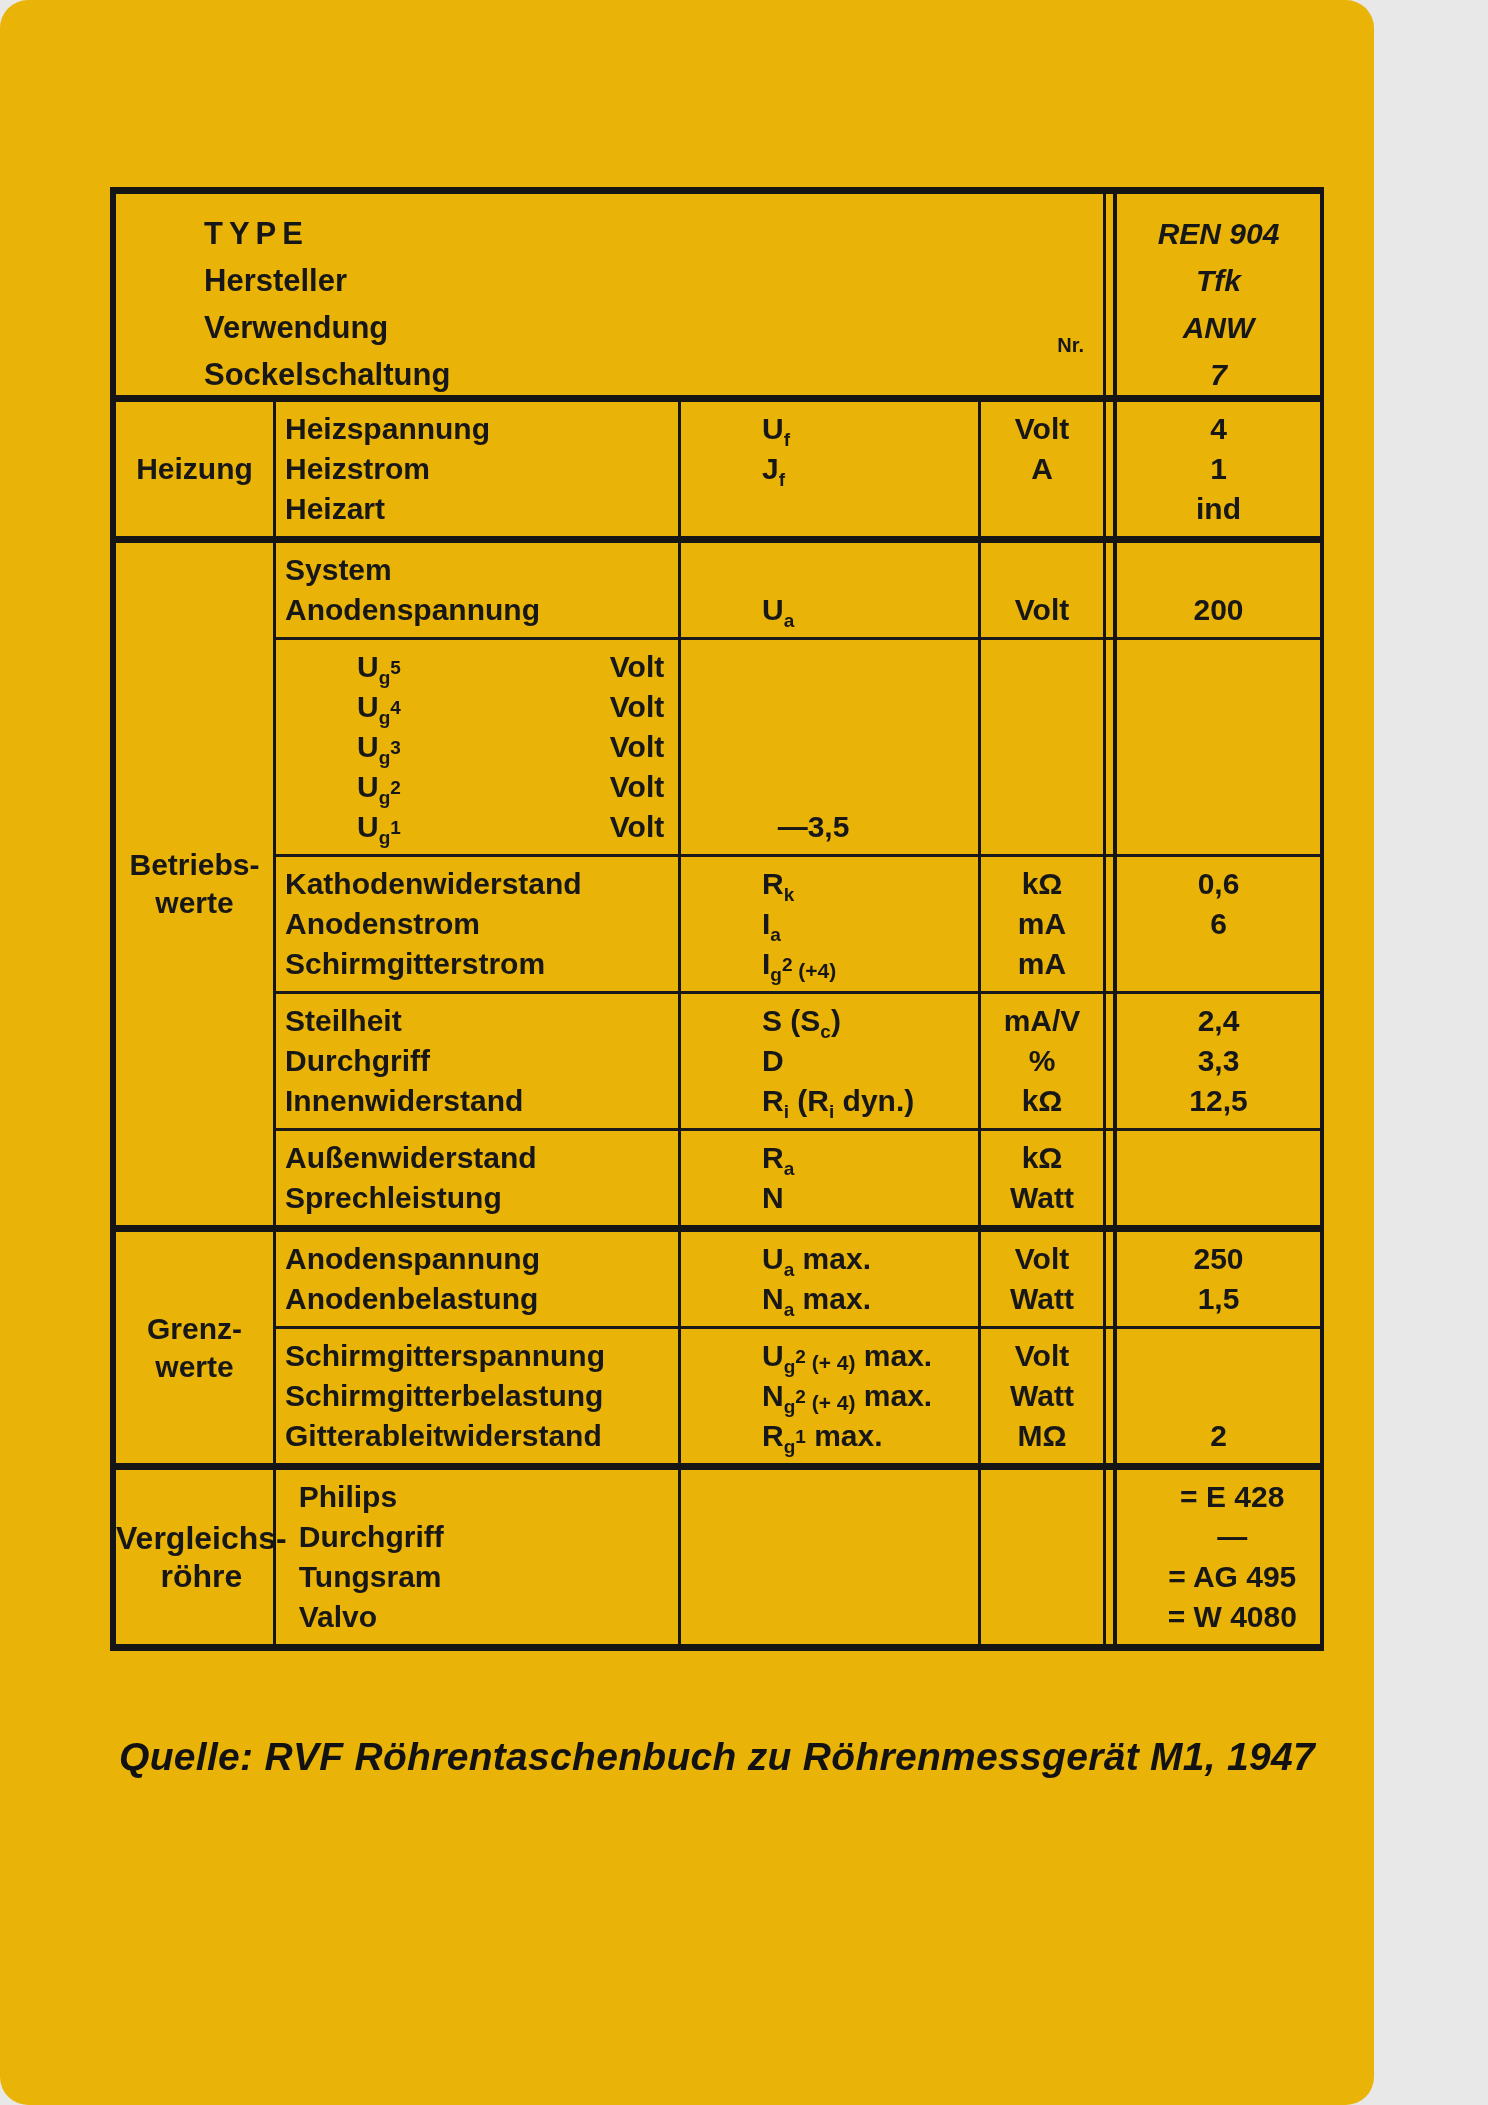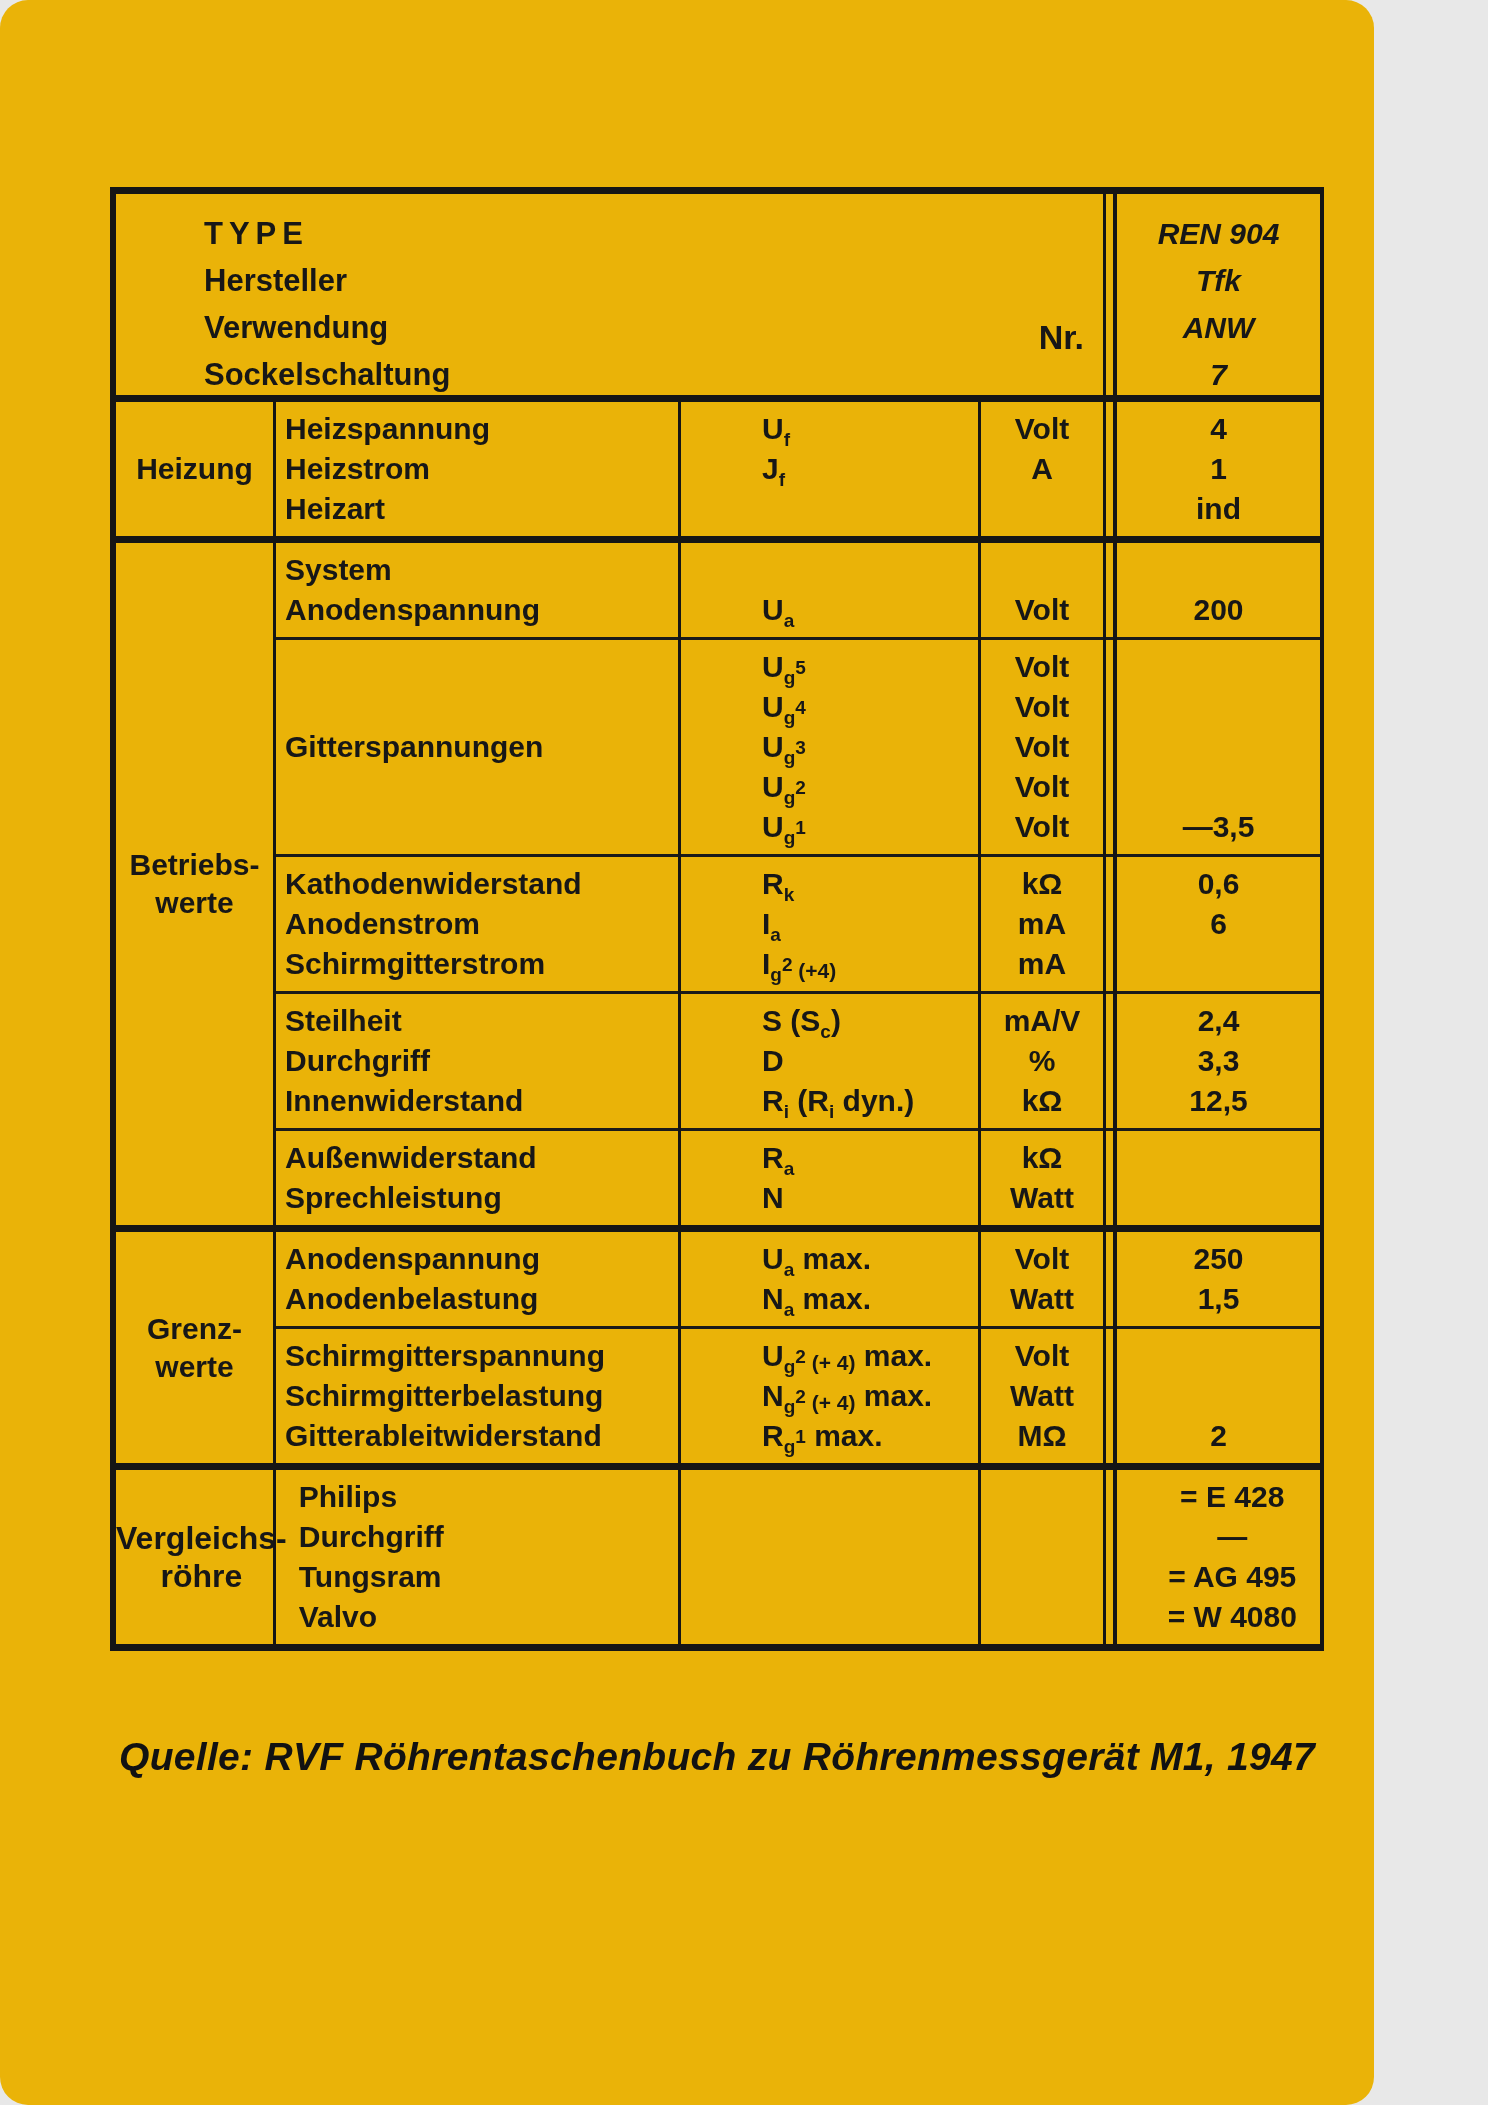--- a/index.html
+++ b/index.html
@@ -7,21 +7,21 @@
         font-family:"Liberation Sans",sans-serif;color:#171717;border-radius:28px;}
   .tbl{position:absolute;left:110px;top:187px;width:1214px;box-sizing:border-box;
        border-top:7px solid #151515;border-bottom:7px solid #151515;border-left:6px solid #151515;}
   .section{position:relative;display:flex;border-bottom:7px solid #151515;}
   .section.last{border-bottom:none;}
   
   .header{height:208px;box-sizing:border-box;}
   .hdr-left{flex:1 1 auto;position:relative;padding:16px 0 0 88px;box-sizing:border-box;}
   .hdr-line{line-height:47px;font-size:31px;font-weight:700;white-space:nowrap;}
   .hdr-line.type{letter-spacing:6px;}
-  .nr{position:absolute;right:22px;bottom:38px;font-size:34px;font-weight:700;}
+  .nr{position:absolute;right:22px;bottom:38px;font-size:20px;font-weight:700;}
   .hdr-vals{flex:0 0 211px;margin-left:7px;padding-top:16px;text-align:center;box-sizing:border-box;}
   .hdr-vals div{line-height:47px;font-size:30px;font-weight:700;white-space:nowrap;font-style:italic;}
   
   .sec-label{flex:0 0 157px;display:flex;flex-direction:column;justify-content:center;align-items:center;
              font-weight:700;font-size:30px;text-align:center;}
   .sec-label.small{font-size:32px;}
   .sec-label div{line-height:38px;white-space:nowrap;}
   .sec-body{flex:1 1 auto;display:flex;flex-direction:column;}
   .group{display:flex;padding:7px 0;border-bottom:3px solid #1a1a1a;}
   .group:last-child{border-bottom:none;}
@@ -120,23 +120,20 @@
                 <div class="c5"></div>
               </div>
               <div class="row">
                 <div class="c3"><span>U</span><span class="sy-sub">a</span></div>
                 <div class="c4">Volt</div>
                 <div class="c5">200</div>
               </div>
             </div>
           </div>
           <div class="group">
-            <div class="param-cell center">
-              <div>Gitterspannungen</div>
-            </div>
             <div class="rows">
               <div class="row">
                 <div class="c3"><span>U</span><span class="sy-sub">g</span><span class="sy-sup">5</span></div>
                 <div class="c4">Volt</div>
                 <div class="c5"></div>
               </div>
               <div class="row">
                 <div class="c3"><span>U</span><span class="sy-sub">g</span><span class="sy-sup">4</span></div>
                 <div class="c4">Volt</div>
                 <div class="c5"></div>

